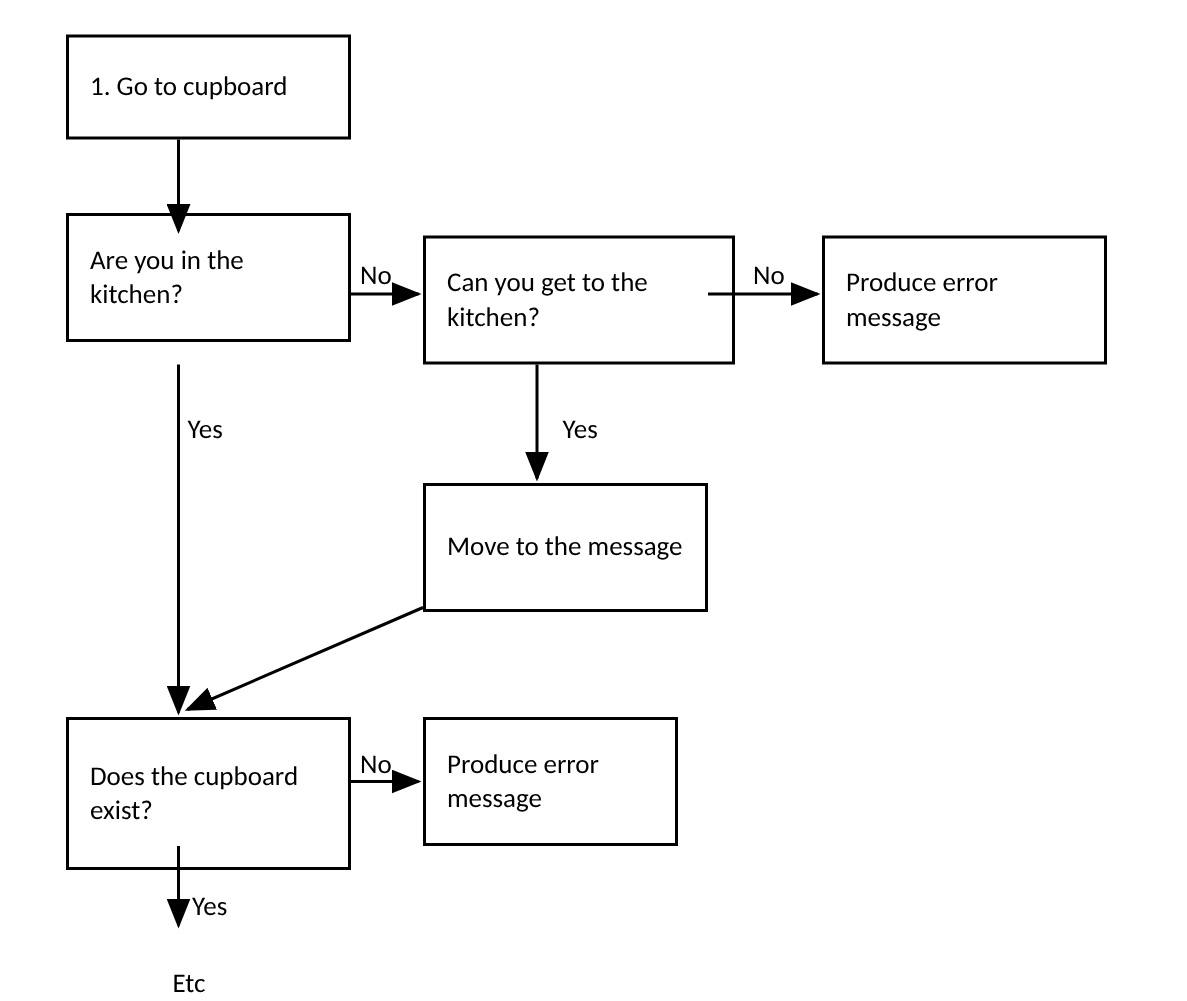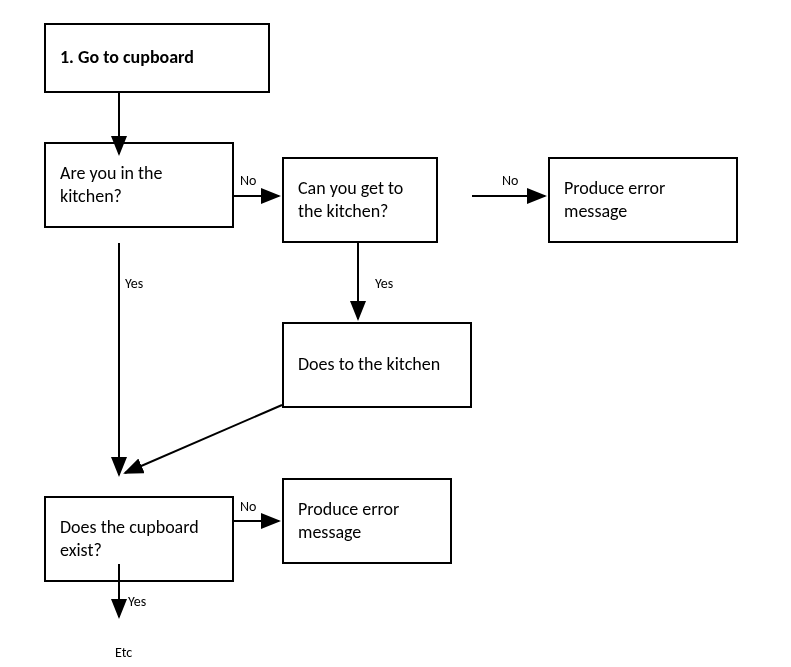--- a/index.html
+++ b/index.html
@@ -15,55 +15,55 @@
       position: absolute;
       border: 2px solid #000;
       background: #fff;
       padding: 10px 14px;
       display: flex;
       align-items: center;
       line-height: 1.3;
     }
     .label {
       position: absolute;
-      font-size: 14px;
+      font-size: 18px;
       background: transparent;
     }
     svg.arrows {
       position: absolute;
       top: 0; left: 0;
       width: 791px;
       height: 667px;
       pointer-events: none;
     }
   </style>
 </head>
 <body>
 
-<div class="box" style="left:44px; top:23px; width:226px; height:70px;font-weight:bold;">
+<div class="box" style="left:44px; top:23px; width:190px; height:70px;">
   <span>1. Go to cupboard</span>
 </div>
 
 <div class="box" style="left:44px; top:142px; width:190px; height:86px;">
   <span>Are you in the kitchen?</span>
 </div>
 
-<div class="box" style="left:282px; top:157px; width:156px; height:86px;">
+<div class="box" style="left:282px; top:157px; width:208px; height:86px;">
   <span>Can you get to the kitchen?</span>
 </div>
 
 <div class="box" style="left:548px; top:157px; width:190px; height:86px;">
   <span>Produce error message</span>
 </div>
 
 <div class="box" style="left:282px; top:322px; width:190px; height:86px;">
-  <span>Does to the kitchen</span>
+  <span>Move to the message</span>
 </div>
 
-<div class="box" style="left:44px; top:496px; width:190px; height:86px;">
+<div class="box" style="left:44px; top:478px; width:190px; height:102px;">
   <span>Does the cupboard exist?</span>
 </div>
 
 <div class="box" style="left:282px; top:478px; width:170px; height:86px;">
   <span>Produce error message</span>
 </div>
 
 <div class="label" style="left:240px; top:172px;">No</div>
 <div class="label" style="left:502px; top:172px;">No</div>
 <div class="label" style="left:125px; top:275px;">Yes</div>

